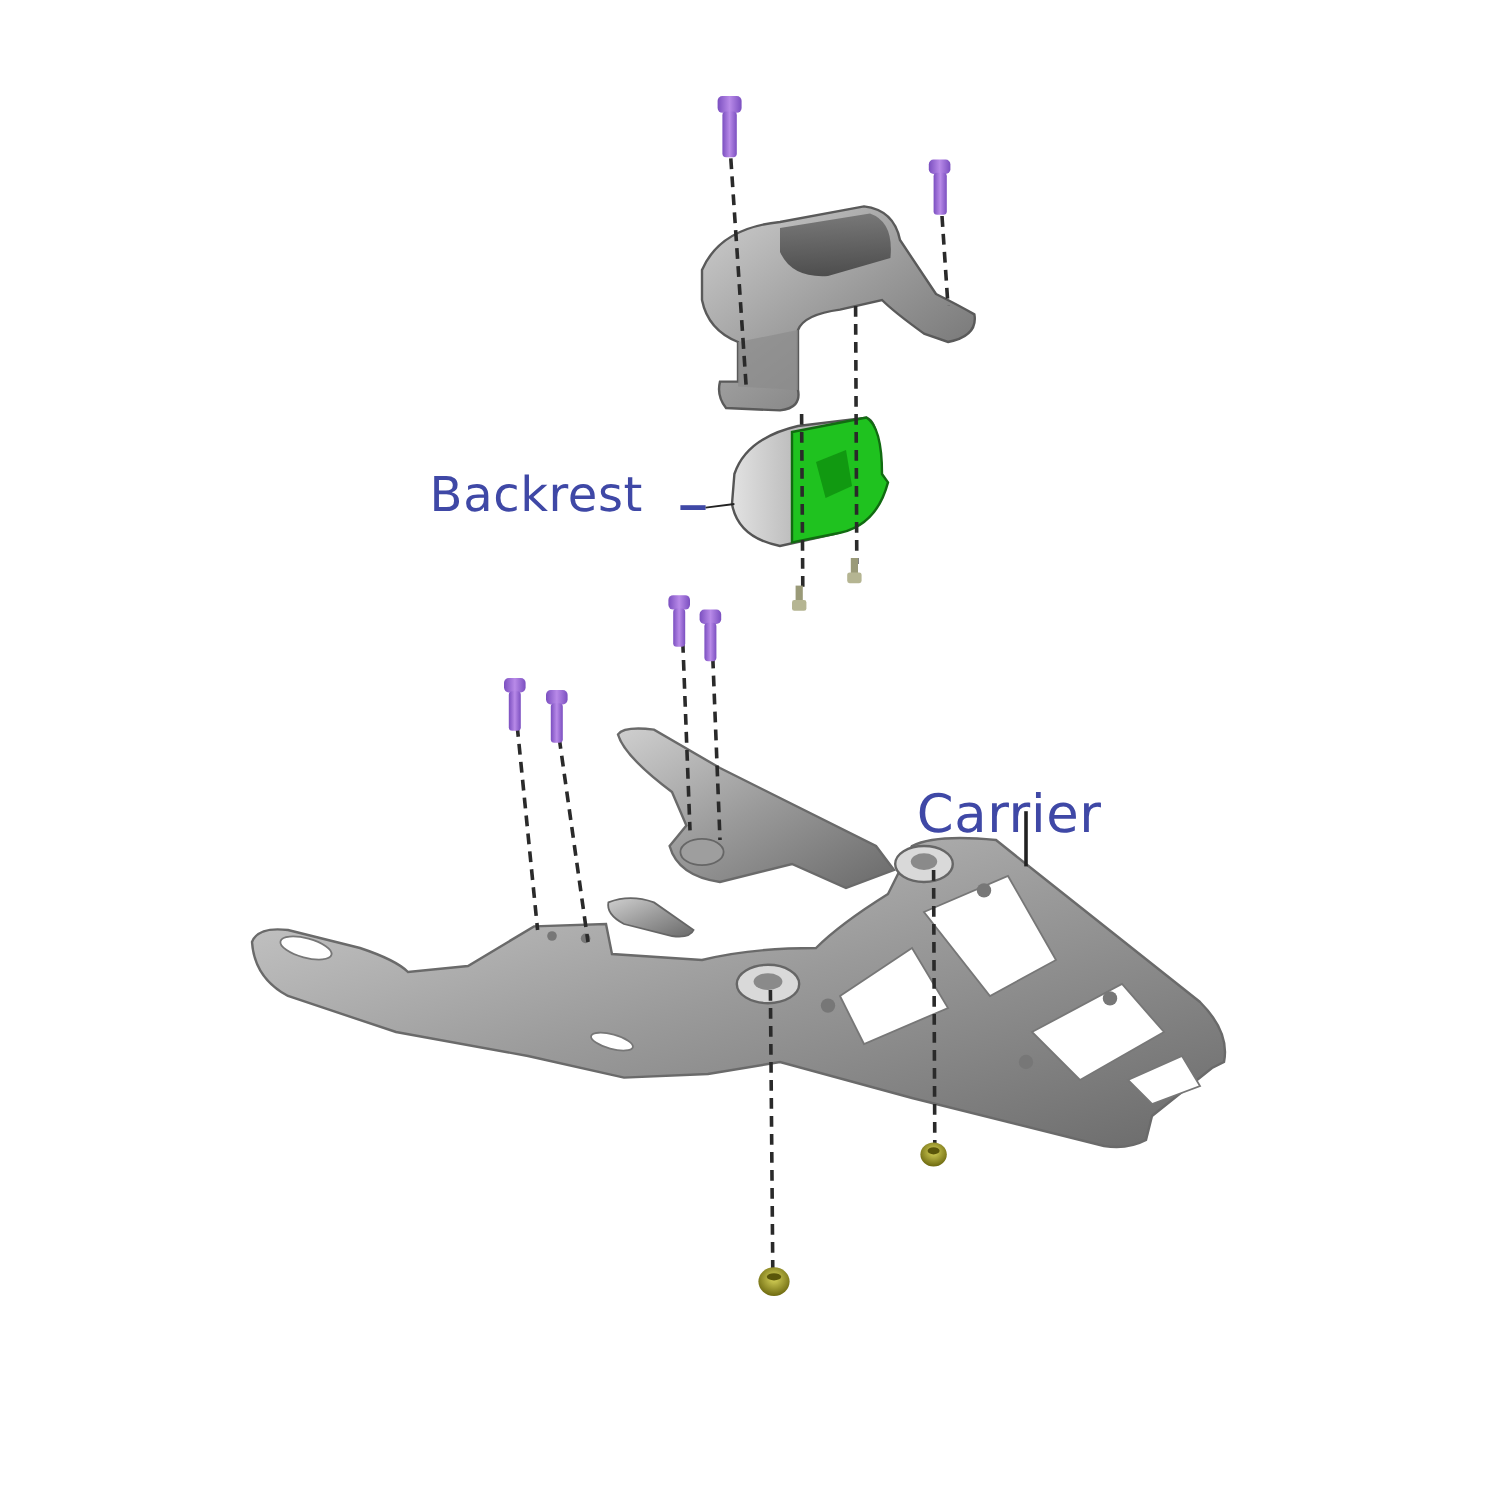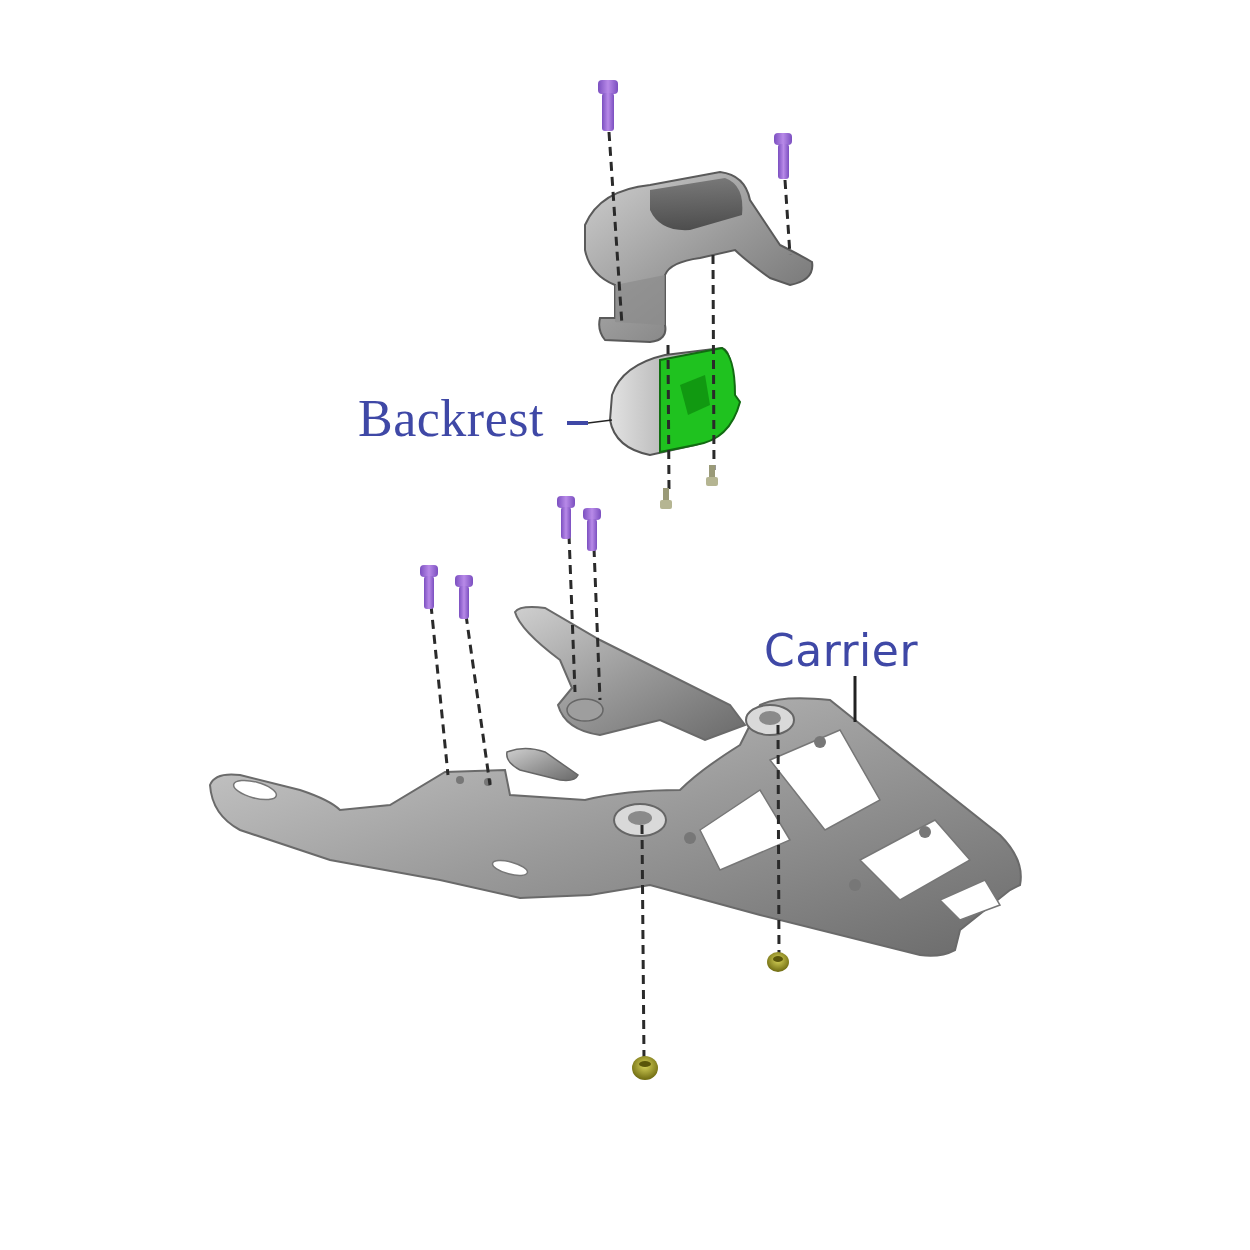--- a/index.html
+++ b/index.html
@@ -1,19 +1,19 @@
 <!DOCTYPE html>
 <html><head>
 <meta charset="utf-8">
 <style>
   html, body { margin: 0; padding: 0; background: #ffffff; }
   body { width: 1250px; height: 1250px; position: relative; overflow: hidden; font-family: "Liberation Sans", sans-serif; }
   .canvas { position: absolute; left: 0; top: 0; width: 1250px; height: 1250px; }
   .label { position: absolute; font-family: "DejaVu Sans", sans-serif; font-weight: normal; white-space: nowrap; line-height: 1; }
-  .label-backrest { left: 358px; top: 393px; font-size: 52px; letter-spacing: 0.5px; font-family: Liberation Serif, serif; }
+  .label-backrest { left: 358px; top: 393px; font-size: 40px; letter-spacing: 0.5px; }
   .label-carrier { left: 764px; top: 629px; font-size: 44px; letter-spacing: 0.5px; }
 </style>
 </head>
 <body>
 
 <div class="canvas">
   <svg width="1250" height="1250" viewBox="0 0 1250 1250" xmlns="http://www.w3.org/2000/svg">
     <defs>
       <linearGradient id="metal" x1="0" y1="0" x2="1" y2="1">
         <stop offset="0" stop-color="#cfcfcf"></stop>
@@ -144,14 +144,14 @@
     </g>
 
     <g stroke="#222" stroke-width="3">
       <line x1="567" y1="423" x2="588" y2="423" stroke="#3f48a6" stroke-width="4"></line>
       <line x1="588" y1="423" x2="612" y2="420" stroke-width="1.5"></line>
       <line x1="855" y1="676" x2="855" y2="722"></line>
     </g>
   </svg>
 
   <div class="label label-backrest" style="color:#3f48a6;">Backrest</div>
-  <div class="label label-carrier" style="color:#3f48a6;">Carrier</div>
+  <div class="label label-carrier" style="color:#3f48a6;margin-top:28px;">Carrier</div>
 </div>
 
 </body></html>

